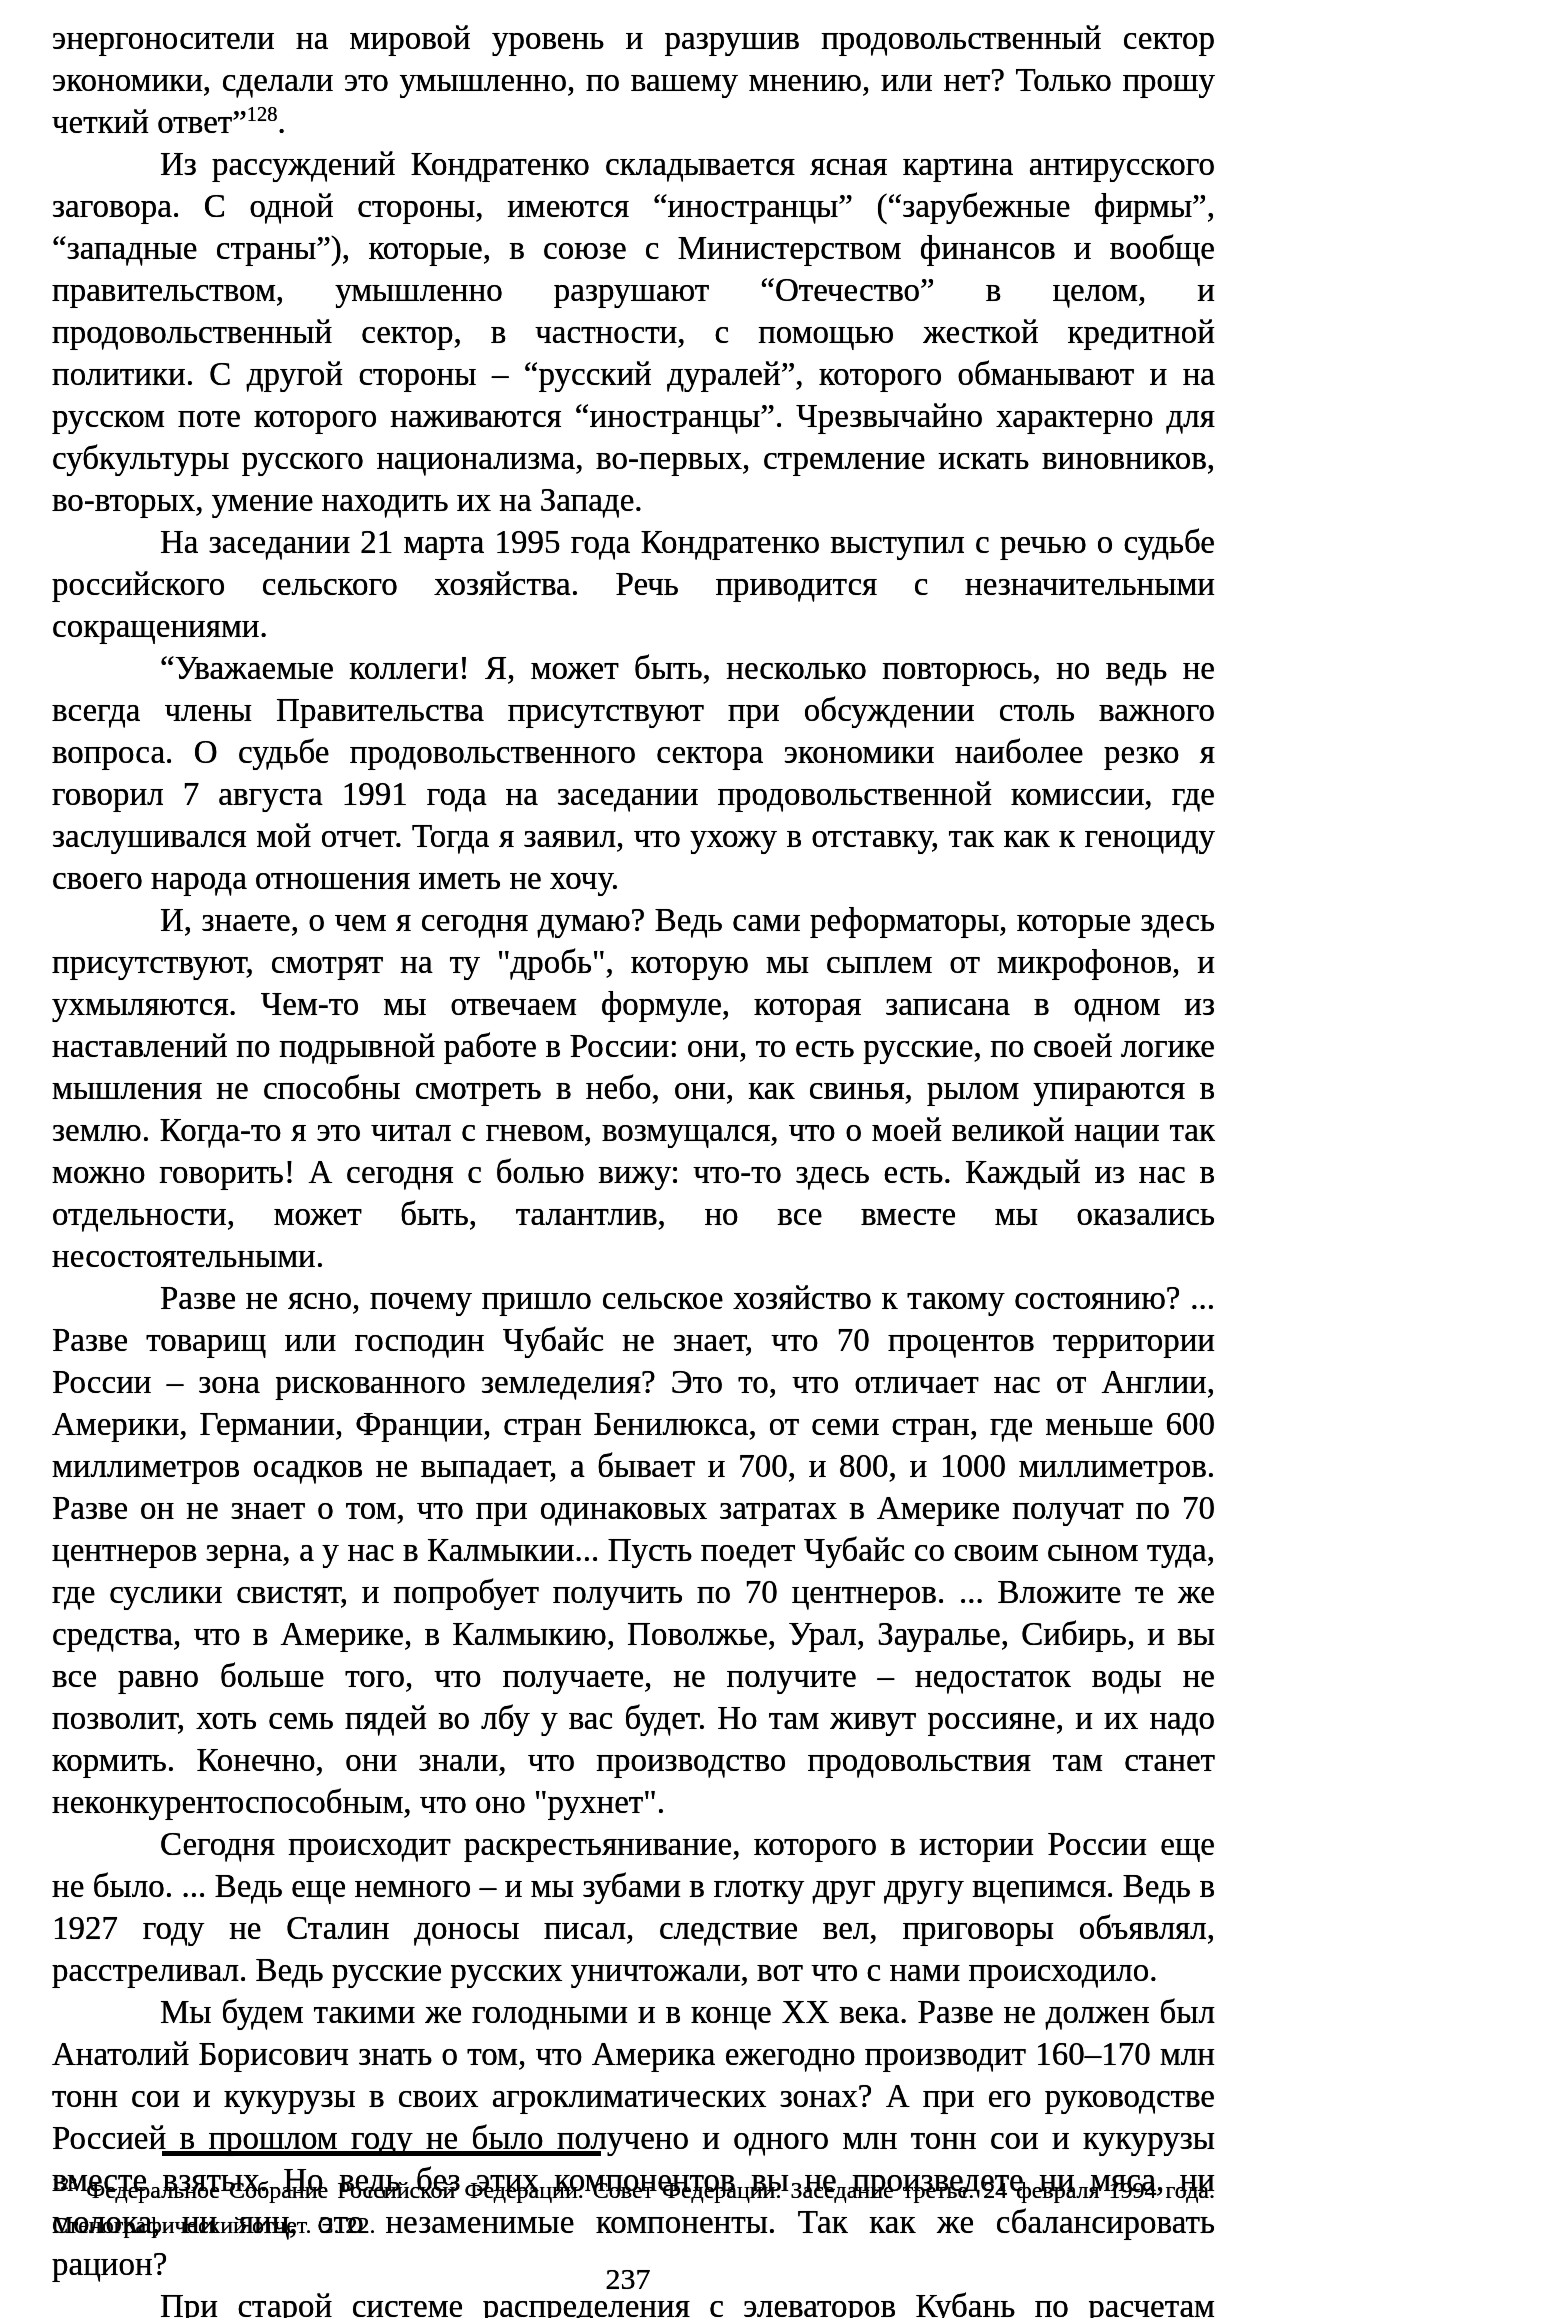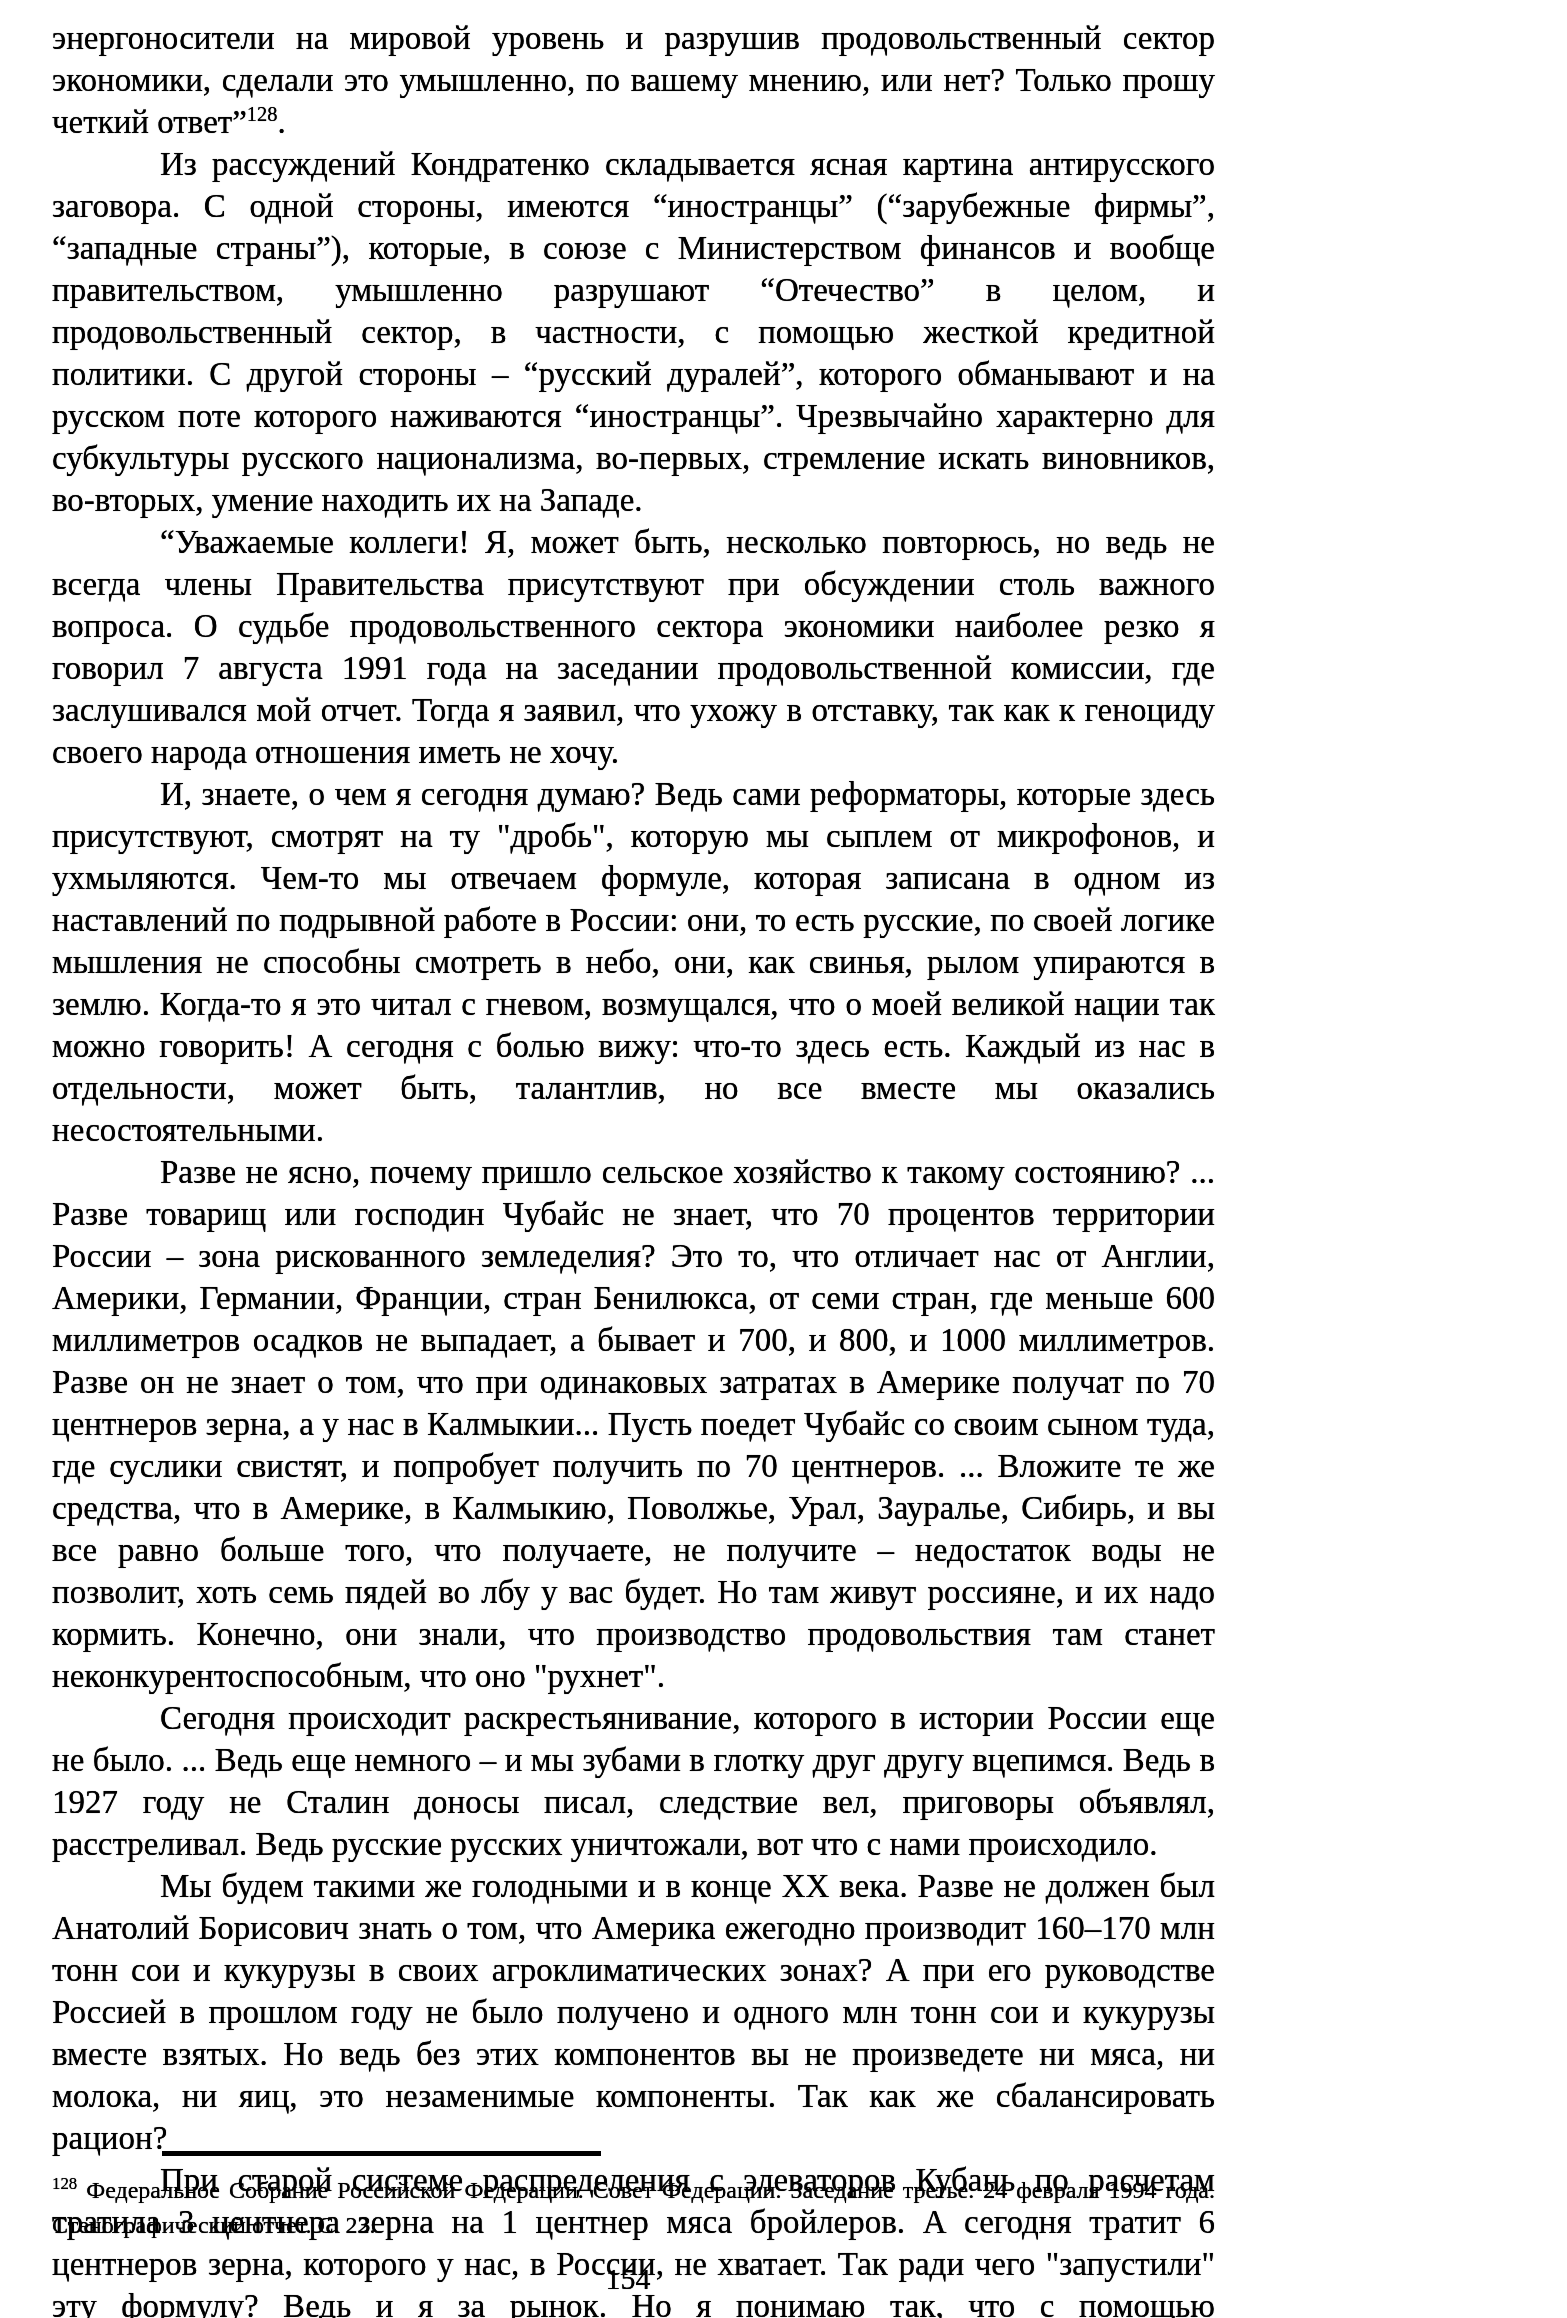--- a/index.html
+++ b/index.html
@@ -72,29 +72,30 @@
   }
 </style>
 </head>
 <body>
 
 <div class="page">
 
   <div class="text-block">
     <p class="para noindent"><span>энергоносители на мировой уровень и разрушив продовольственный сектор экономики, сделали это умышленно, по вашему мнению, или нет? Только прошу четкий ответ”</span><sup class="fnref">128</sup><span>.</span></p>
     <p class="para">Из рассуждений Кондратенко складывается ясная картина антирусского заговора. С одной стороны, имеются “иностранцы” (“зарубежные фирмы”, “западные страны”), которые, в союзе с Министерством финансов и вообще правительством, умышленно разрушают “Отечество” в целом, и продовольственный сектор, в частности, с помощью жесткой кредитной политики. С другой стороны – “русский дуралей”, которого обманывают и на русском поте которого наживаются “иностранцы”. Чрезвычайно характерно для субкультуры русского национализма, во-первых, стремление искать виновников, во-вторых, умение находить их на Западе.</p>
+    <p class="para">На заседании 21 марта 1995 года Кондратенко выступил с речью о судьбе российского сельского хозяйства. Речь приводится с незначительными сокращениями.</p>
     <p class="para">“Уважаемые коллеги! Я, может быть, несколько повторюсь, но ведь не всегда члены Правительства присутствуют при обсуждении столь важного вопроса. О судьбе продовольственного сектора экономики наиболее резко я говорил 7 августа 1991 года на заседании продовольственной комиссии, где заслушивался мой отчет. Тогда я заявил, что ухожу в отставку, так как к геноциду своего народа отношения иметь не хочу.</p>
     <p class="para">И, знаете, о чем я сегодня думаю? Ведь сами реформаторы, которые здесь присутствуют, смотрят на ту "дробь", которую мы сыплем от микрофонов, и ухмыляются. Чем-то мы отвечаем формуле, которая записана в одном из наставлений по подрывной работе в России: они, то есть русские, по своей логике мышления не способны смотреть в небо, они, как свинья, рылом упираются в землю. Когда-то я это читал с гневом, возмущался, что о моей великой нации так можно говорить! А сегодня с болью вижу: что-то здесь есть. Каждый из нас в отдельности, может быть, талантлив, но все вместе мы оказались несостоятельными.</p>
     <p class="para">Разве не ясно, почему пришло сельское хозяйство к такому состоянию? ... Разве товарищ или господин Чубайс не знает, что 70 процентов территории России – зона рискованного земледелия? Это то, что отличает нас от Англии, Америки, Германии, Франции, стран Бенилюкса, от семи стран, где меньше 600 миллиметров осадков не выпадает, а бывает и 700, и 800, и 1000 миллиметров. Разве он не знает о том, что при одинаковых затратах в Америке получат по 70 центнеров зерна, а у нас в Калмыкии... Пусть поедет Чубайс со своим сыном туда, где суслики свистят, и попробует получить по 70 центнеров. ... Вложите те же средства, что в Америке, в Калмыкию, Поволжье, Урал, Зауралье, Сибирь, и вы все равно больше того, что получаете, не получите – недостаток воды не позволит, хоть семь пядей во лбу у вас будет. Но там живут россияне, и их надо кормить. Конечно, они знали, что производство продовольствия там станет неконкурентоспособным, что оно "рухнет".</p>
     <p class="para">Сегодня происходит раскрестьянивание, которого в истории России еще не было. ... Ведь еще немного – и мы зубами в глотку друг другу вцепимся. Ведь в 1927 году не Сталин доносы писал, следствие вел, приговоры объявлял, расстреливал. Ведь русские русских уничтожали, вот что с нами происходило.</p>
     <p class="para">Мы будем такими же голодными и в конце XX века. Разве не должен был Анатолий Борисович знать о том, что Америка ежегодно производит 160–170 млн тонн сои и кукурузы в своих агроклиматических зонах? А при его руководстве Россией в прошлом году не было получено и одного млн тонн сои и кукурузы вместе взятых. Но ведь без этих компонентов вы не произведете ни мяса, ни молока, ни яиц, это незаменимые компоненты. Так как же сбалансировать рацион?</p>
     <p class="para">При старой системе распределения с элеваторов Кубань по расчетам тратила 3 центнера зерна на 1 центнер мяса бройлеров. А сегодня тратит 6 центнеров зерна, которого у нас, в России, не хватает. Так ради чего "запустили" эту формулу? Ведь и я за рынок. Но я понимаю так, что с помощью энергоносителей, которые Бог дал России, надо было создавать</p>
   </div>
 
   <div class="footnote-area">
     <div class="footnote-sep"></div>
     <p class="footnote-text"><sup class="fnref">128</sup> <span>Федеральное Собрание Российской Федерации. Совет Федерации. Заседание третье. 24 февраля 1994 года. Стенографический отчет. С. 22.</span></p>
   </div>
 
-  <div class="page-number">154</div>
+  <div class="page-number">237</div>
 
 </div>
 
 
 </body></html>

